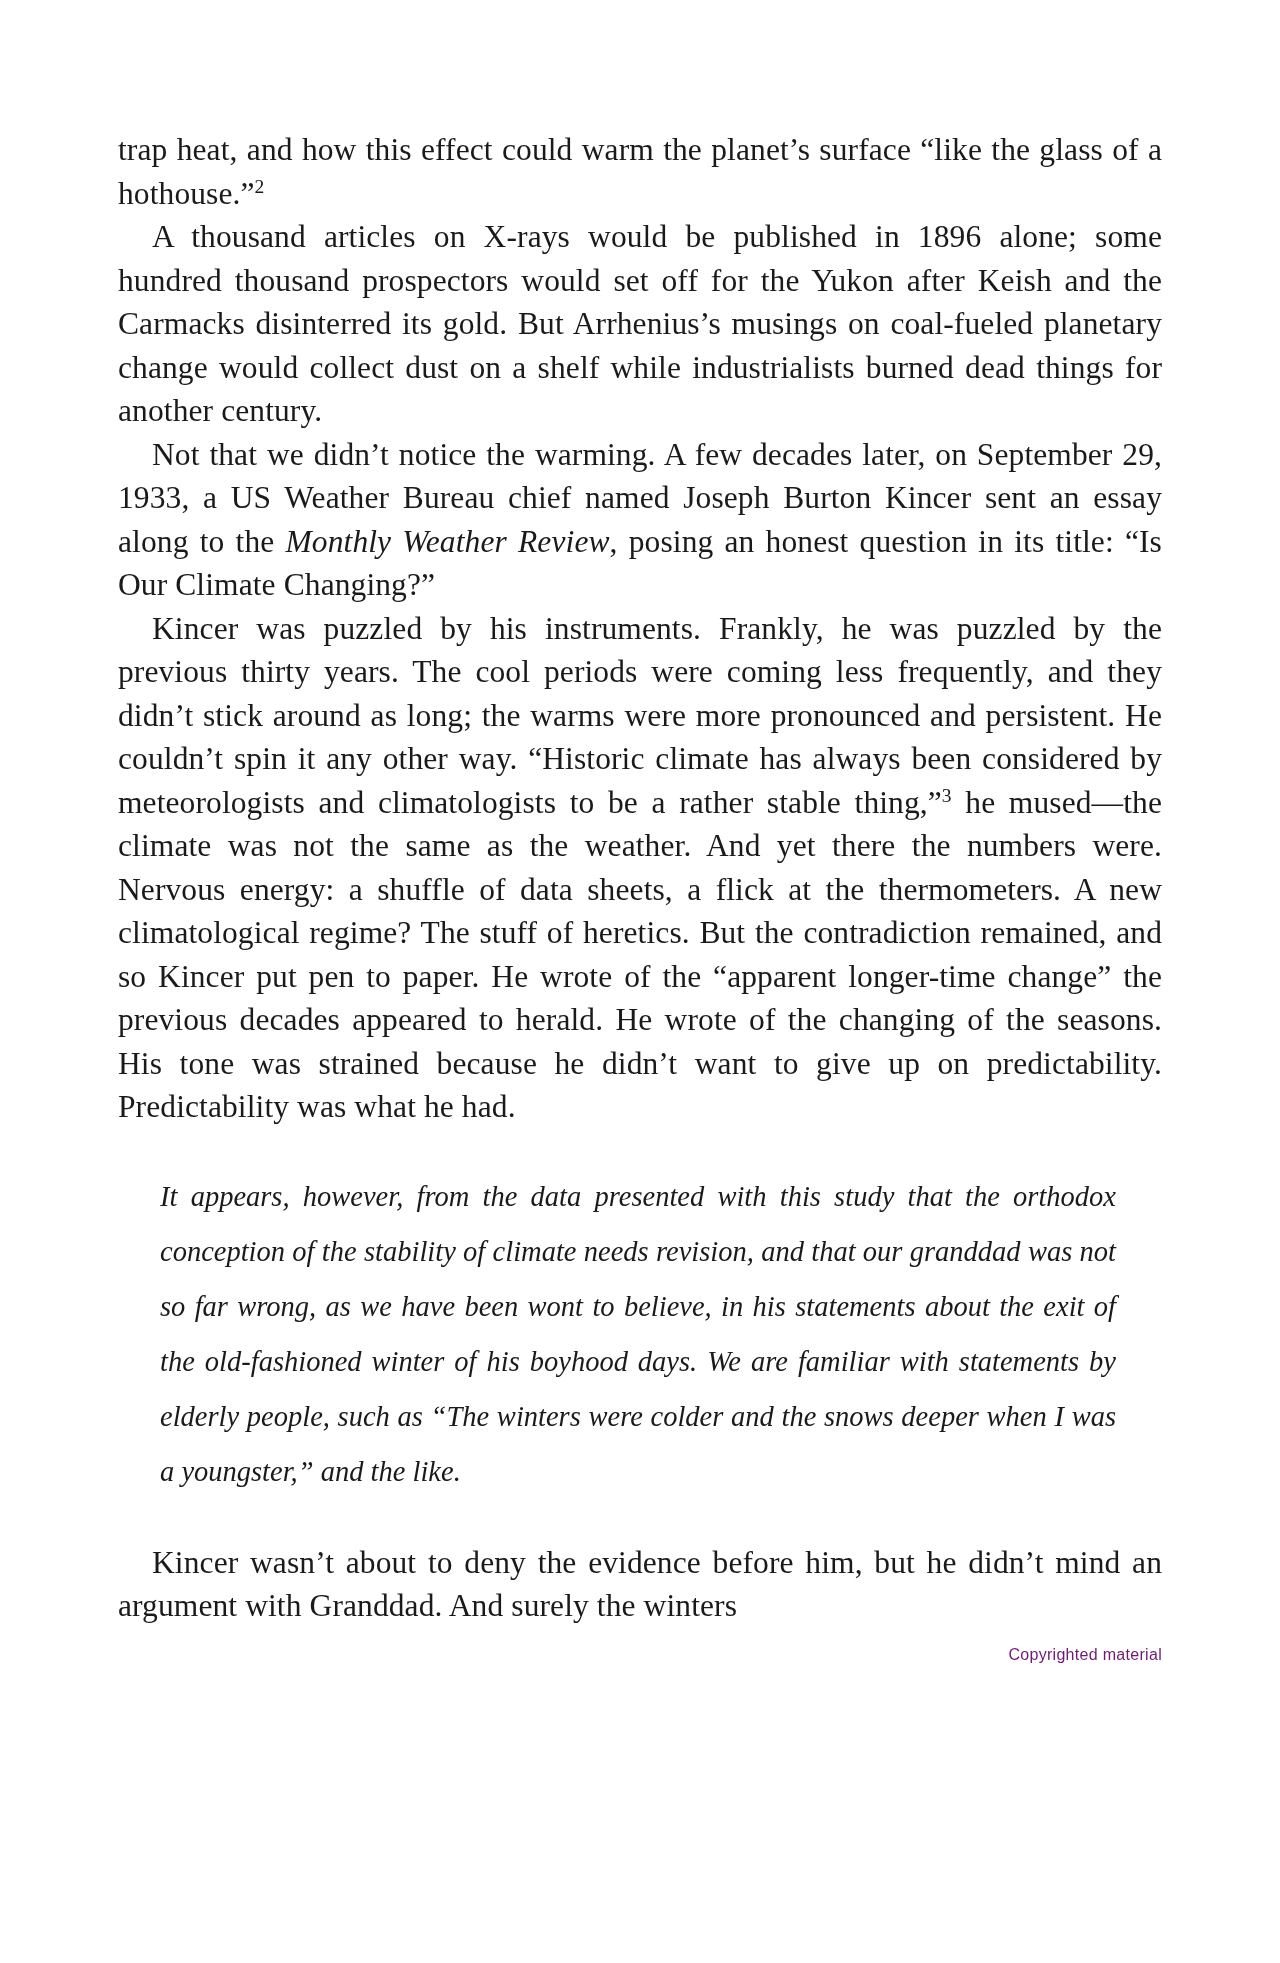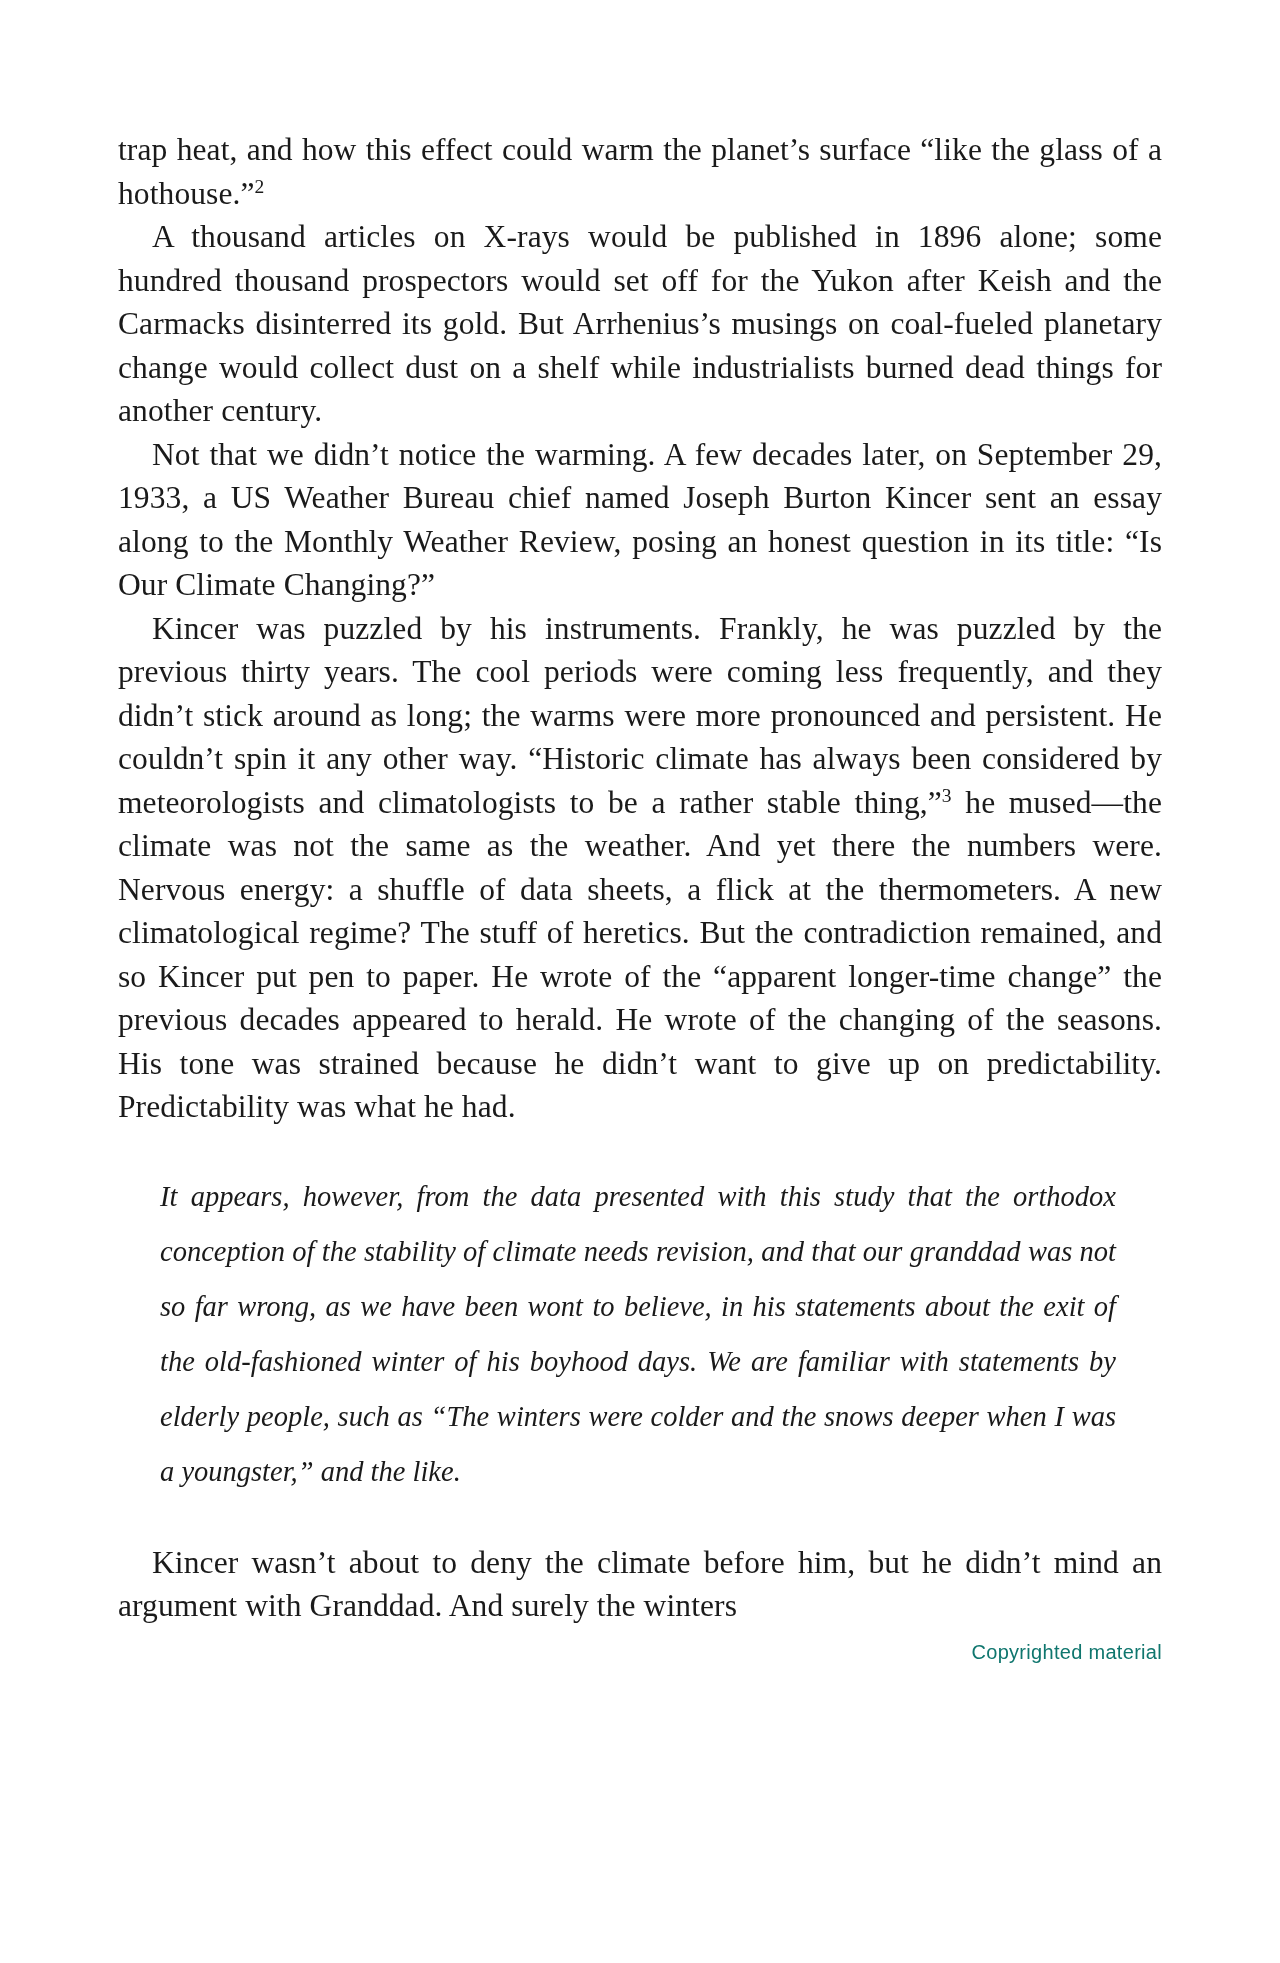--- a/index.html
+++ b/index.html
@@ -58,45 +58,46 @@
     margin-bottom: 42px;
     padding-left: 42px;
     padding-right: 46px;
   }
   .sup {
     font-size: 0.62em;
     vertical-align: super;
     line-height: 0;
   }
   .italic {
+    font-style: italic;
   }
   .copyright-note {
     position: absolute;
     right: 118px;
     bottom: 44px;
     font-family: "Liberation Sans", sans-serif;
-    font-size: 20px;
-    color: #0f766e;
+    font-size: 16px;
+    color: #701a75;
     letter-spacing: 0.3px;
     text-align: right;
   }
 </style>
 </head>
 <body>
 
 <div class="page">
   <div class="text-column">
 
     <p class="body-par first">trap heat, and how this effect could warm the planet’s surface “like the glass of a hothouse.”<span class="sup">2</span></p>
     <p class="body-par indented">A thousand articles on X-rays would be published in 1896 alone; some hundred thousand prospectors would set off for the Yukon after Keish and the Carmacks disinterred its gold. But Arrhenius’s musings on coal-fueled planetary change would collect dust on a shelf while industrialists burned dead things for another century.</p>
     <p class="body-par indented">Not that we didn’t notice the warming. A few decades later, on September 29, 1933, a US Weather Bureau chief named Joseph Burton Kincer sent an essay along to the <span class="italic">Monthly Weather Review</span>, posing an honest question in its title: “Is Our Climate Changing?”</p>
     <p class="body-par indented">Kincer was puzzled by his instruments. Frankly, he was puzzled by the previous thirty years. The cool periods were coming less frequently, and they didn’t stick around as long; the warms were more pronounced and persistent. He couldn’t spin it any other way. “Historic climate has always been considered by meteorologists and climatologists to be a rather stable thing,”<span class="sup">3</span> he mused—the climate was not the same as the weather. And yet there the numbers were. Nervous energy: a shuffle of data sheets, a flick at the thermometers. A new climatological regime? The stuff of heretics. But the contradiction remained, and so Kincer put pen to paper. He wrote of the “apparent longer-time change” the previous decades appeared to herald. He wrote of the changing of the seasons. His tone was strained because he didn’t want to give up on predictability. Predictability was what he had.</p>
 
     <div class="quote-wrap">
       <p class="blockquote">It appears, however, from the data presented with this study that the orthodox conception of the stability of climate needs revision, and that our granddad was not so far wrong, as we have been wont to believe, in his statements about the exit of the old-fashioned winter of his boyhood days. We are familiar with statements by elderly people, such as “The winters were colder and the snows deeper when I was a youngster,” and the like.</p>
     </div>
 
-    <p class="body-par indented">Kincer wasn’t about to deny the climate before him, but he didn’t mind an argument with Granddad. And surely the winters</p>
+    <p class="body-par indented">Kincer wasn’t about to deny the evidence before him, but he didn’t mind an argument with Granddad. And surely the winters</p>
 
   </div>
 
   <div class="copyright-note">Copyrighted material</div>
 </div>
 
 </body></html>

